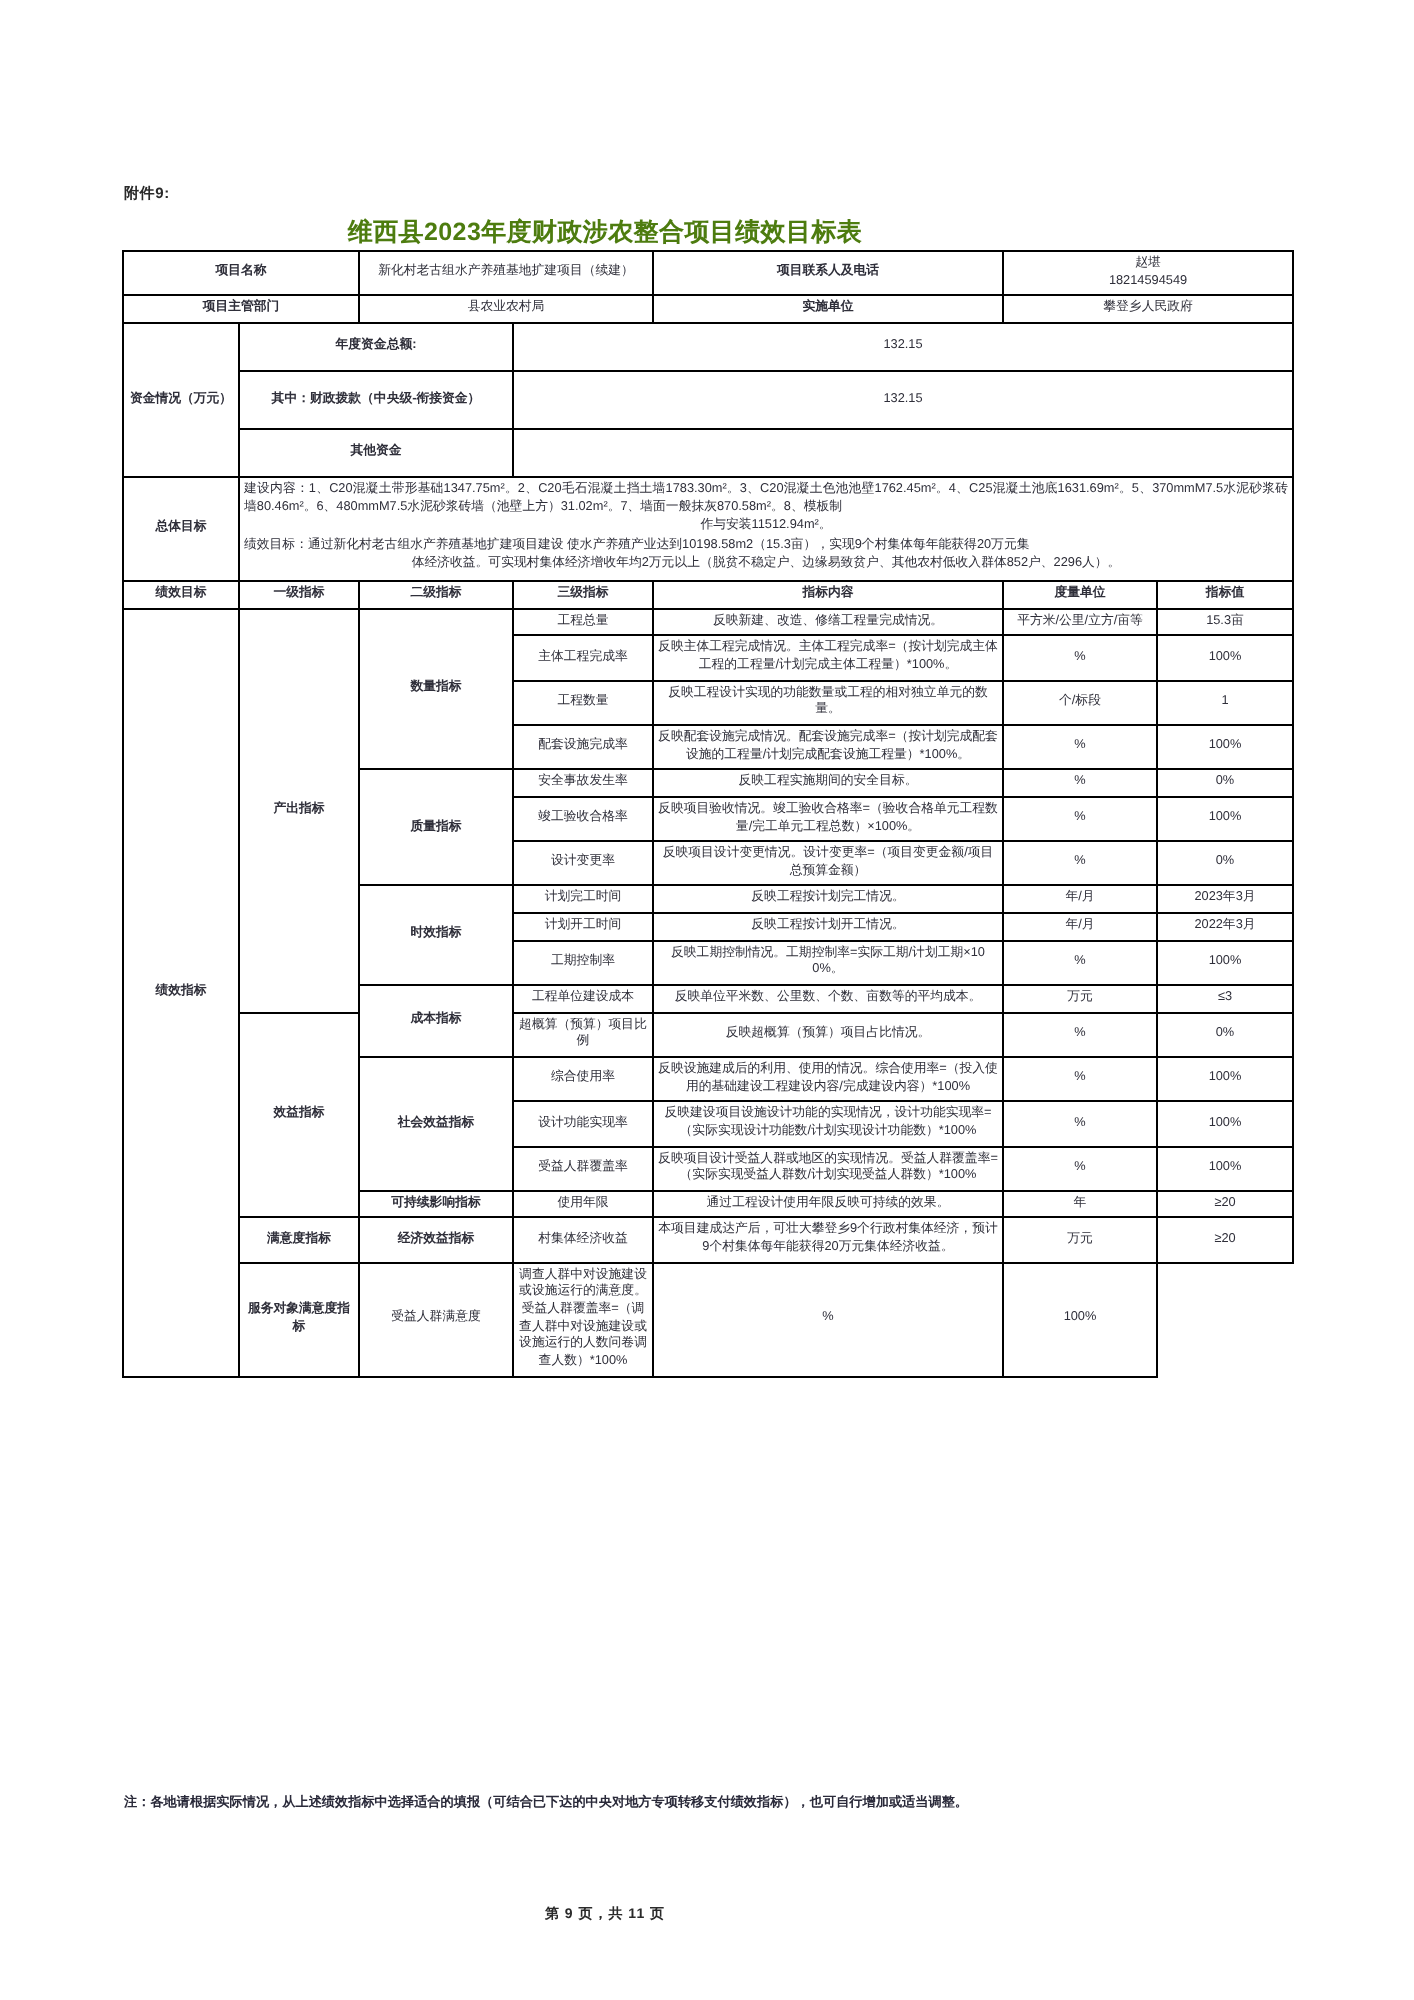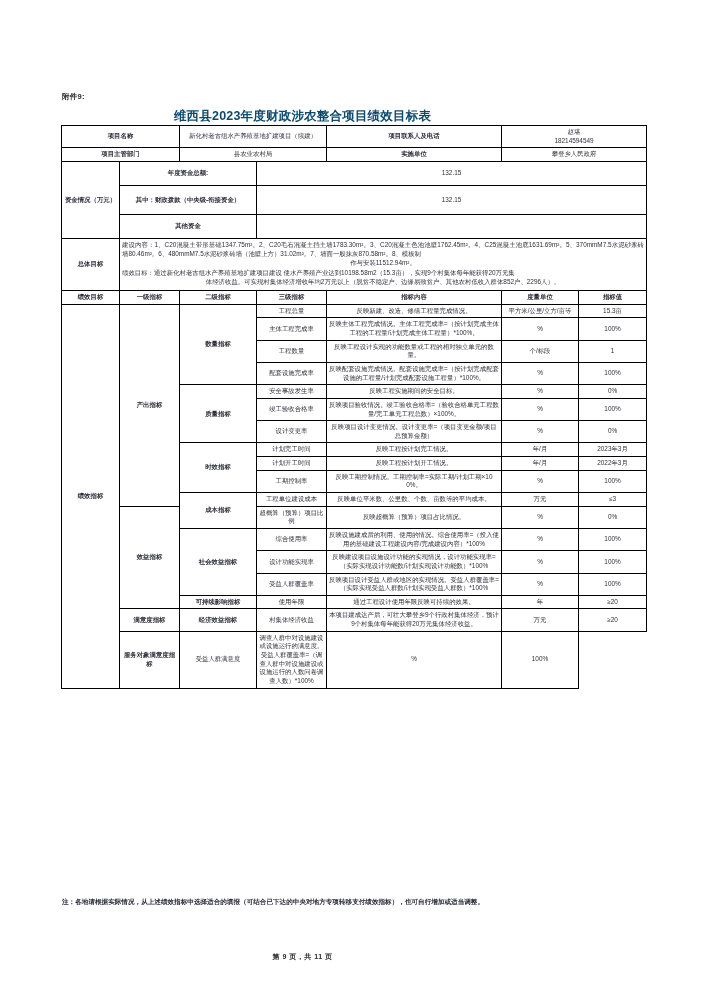--- a/index.html
+++ b/index.html
@@ -17,21 +17,21 @@
     padding:0;
   }
   .attach{
     position:absolute;left:62px;top:92px;
     font-size:7.5px;font-weight:bold;color:#2a2a2a;
     letter-spacing:.3px;
   }
   .doc-title{
     position:absolute;left:0;right:0;top:108px;
     text-align:center;
-    font-size:12.5px;font-weight:bold;color:#0c4a6e;
+    font-size:12.5px;font-weight:bold;color:#4d7c0f;
     letter-spacing:.2px;
   }
   table.main{
     position:absolute;left:61px;top:125px;
     width:585px;
     border-collapse:collapse;
     table-layout:fixed;
   }
   table.main td{
     border:1px solid #000;

